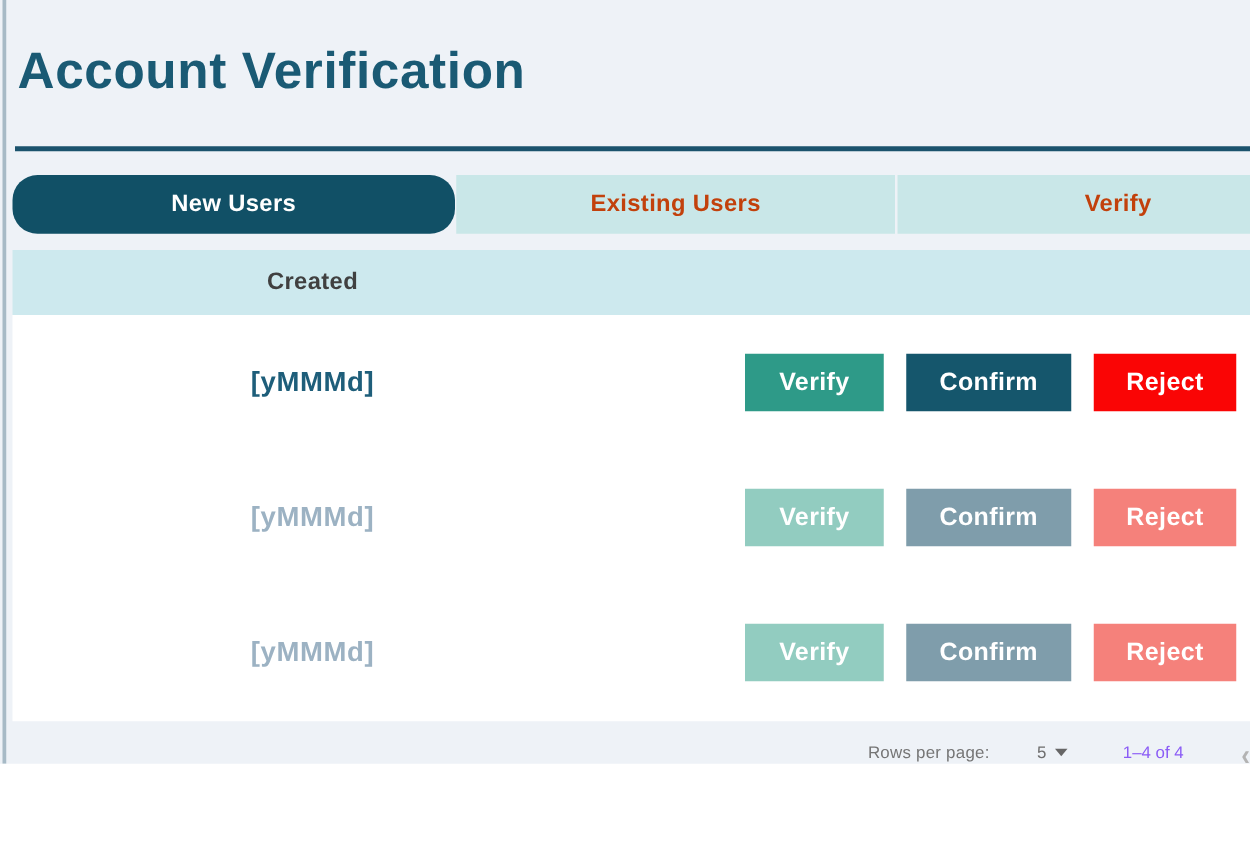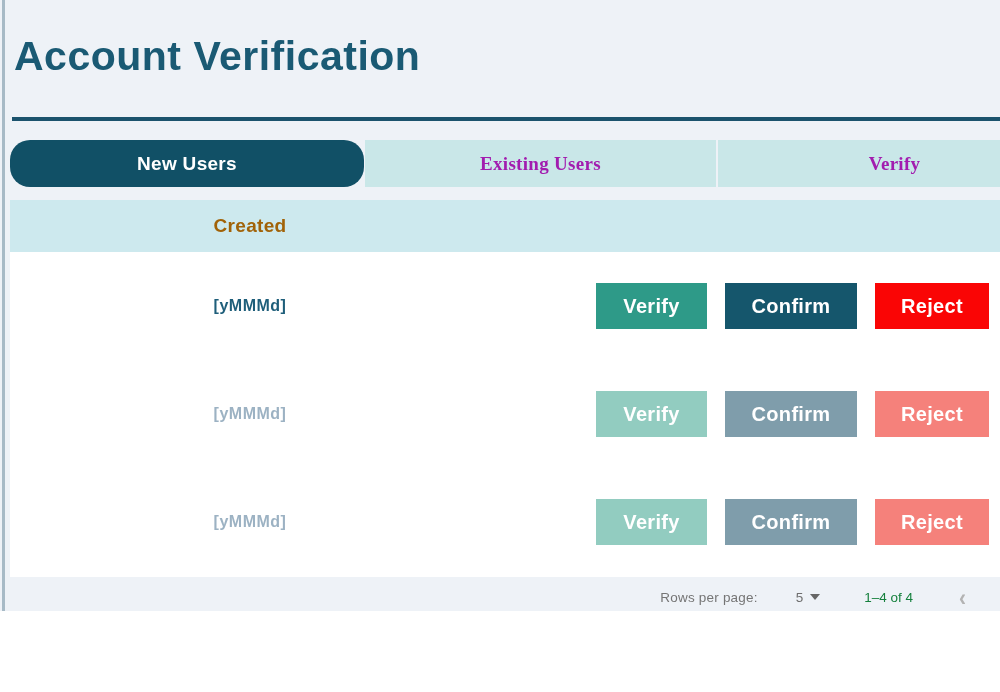--- a/index.html
+++ b/index.html
@@ -48,57 +48,56 @@
     cursor: pointer;
   }
   .tab.active {
     width: 354px;
     background: #115066;
     color: #ffffff;
     border-radius: 20px;
   }
   .tab.inactive {
     background: #c9e7e8;
-    color: #a21caf;
+    color: #c2410c;
     font-weight: 600;
-    font-family: Liberation Serif, serif;
   }
   .tab-existing { width: 351px; margin-left: 1px; }
   .tab-staff { flex: 1; margin-left: 2px; }
   .table-header {
     position: absolute;
     left: 10px; top: 200px;
     width: 1061px; height: 52px;
     background: #cde9ee;
     display: grid;
     grid-template-columns: 480px 455px 1fr;
     align-items: center;
   }
   .header-cell {
     text-align: center;
-    color: #a16207;
+    color: #404040;
     font-weight: bold;
     font-size: 19px;
     letter-spacing: 0.3px;
   }
   .table-body {
     position: absolute;
     left: 10px; top: 252px;
     width: 1061px; height: 325px;
     background: #ffffff;
   }
   .table-row {
     display: grid;
     grid-template-columns: 480px 1fr;
     align-items: center;
     height: 108px;
   }
   .created-cell {
     text-align: center;
-    font-size: 16px;
+    font-size: 22px;
     font-weight: 600;
     letter-spacing: 0.5px;
   }
   .row-active .created-cell { color: #1e5e7a; }
   .row-disabled .created-cell { color: #9cb2c3; }
   .actions-cell {
     display: flex;
     gap: 18px;
     padding-left: 106px;
   }
@@ -120,46 +119,45 @@
   .btn-confirm { width: 132px; }
   .btn-reject  { width: 114px; text-align: center; }
   .row-active .btn-verify  { background: #2e9a88; }
   .row-active .btn-confirm { background: #15566c; }
   .row-active .btn-reject  { background: #fa0505; }
   .row-disabled .btn-verify  { background: #92ccc0; }
   .row-disabled .btn-confirm { background: #7f9dab; }
   .row-disabled .btn-reject  { background: #f5817b; }
   .pagination {
     position: absolute;
-    left: 0; top: 582px;
+    left: 0; top: 594px;
     width: 1000px; height: 30px;
     display: flex;
-    align-items: center;
+    align-items: flex-start;
     justify-content: flex-end;
-    padding-right: 34px;
     box-sizing: border-box;
     color: #757575;
     font-size: 13.5px;
   }
   .rpp-label { letter-spacing: 0.2px; }
   .rpp-select {
     display: flex;
     align-items: center;
     margin-left: 38px;
     cursor: pointer;
   }
   .rpp-value { color: #6e6e6e; }
   .caret-down {
     width: 0; height: 0;
     margin-left: 7px;
     border-left: 5px solid transparent;
     border-right: 5px solid transparent;
     border-top: 6px solid #666666;
   }
-  .range-label { margin-left: 44px; color: #15803d; }
+  .range-label { margin-left: 44px; color: #8b5cf6; }
   .prev-chevron {
     margin-left: 46px;
     color: #b3b3b3;
     font-size: 21px;
     line-height: 1;
     cursor: default;
     font-weight: bold;
     transform: scaleY(1.15);
   }
 </style>

